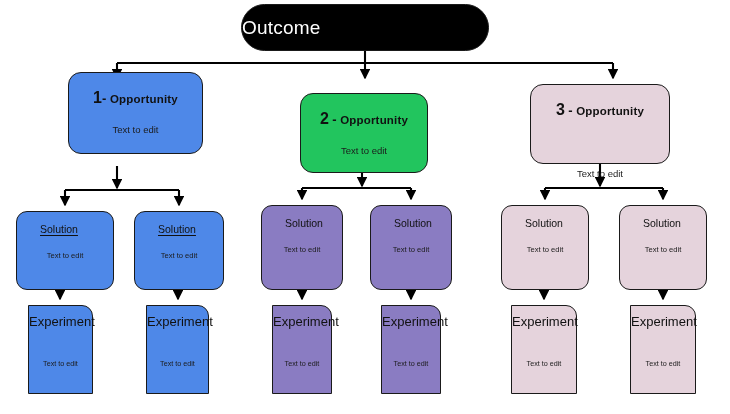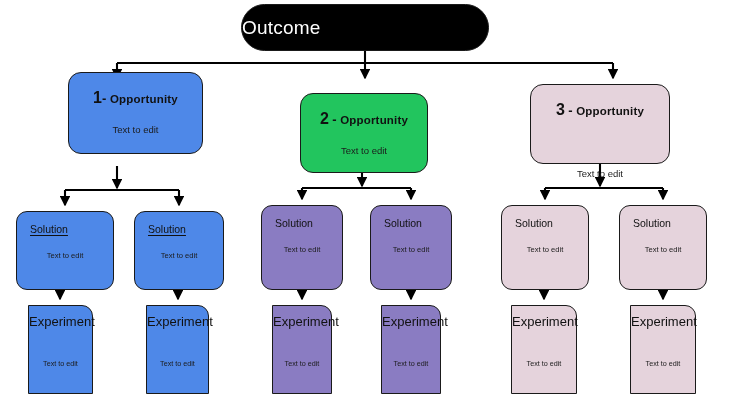--- a/index.html
+++ b/index.html
@@ -81,21 +81,21 @@
   
   .solution {
     border-radius: 11px;
     display: flex;
     flex-direction: column;
     padding-top: 11px;
   }
   .sol-title {
     font-size: 10.5px;
     color: #111111;
-    padding-left: 13px;
+    padding-left: 23px;
   }
   .sol-title.underlined {
     text-decoration: underline;
     text-underline-offset: 2px;
   }
   .sol-body {
     margin-top: 16px;
     font-size: 7.6px;
     color: #1b1b1b;
     text-align: center;

